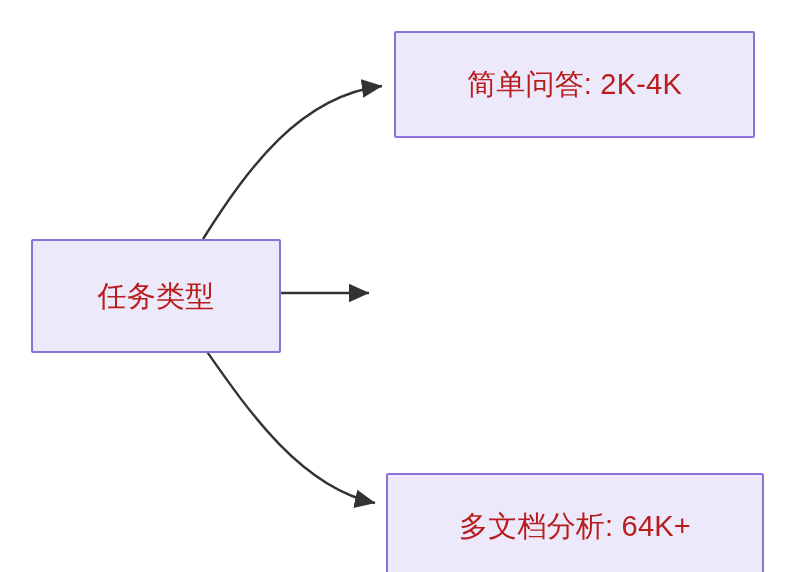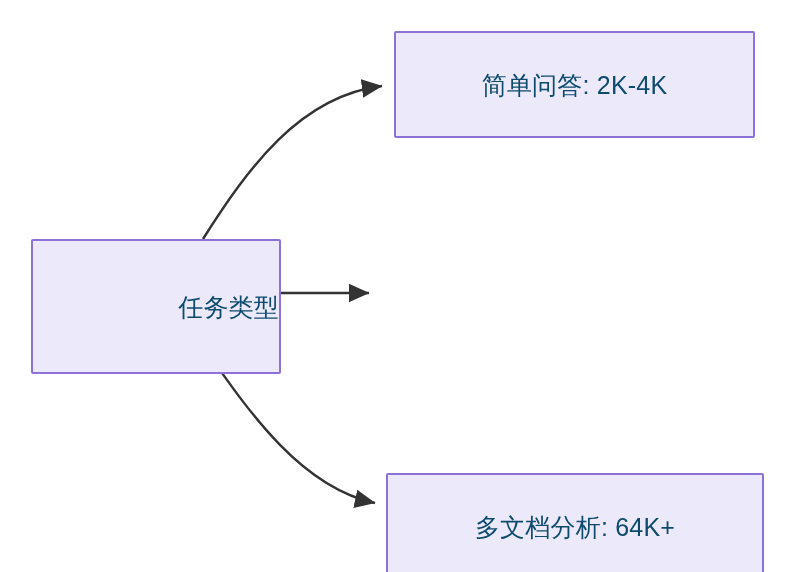--- a/index.html
+++ b/index.html
@@ -24,35 +24,34 @@
   }
   .node {
     position: absolute;
     box-sizing: border-box;
     background: #ece9fb;
     border: 2px solid #8c72d8;
     border-radius: 2px;
     display: flex;
     align-items: center;
     justify-content: center;
-    color: #0c4a6e;
-    font-size: 25px;
+    color: #b91c1c;
+    font-size: 29px;
     line-height: 1.2;
     letter-spacing: 0.2px;
     white-space: nowrap;
   }
   .node-label {
     display: block;
   }
   #node-root {
     left: 31px;
     top: 239px;
     width: 250px;
-    height: 135px;
-    justify-content: flex-end;
+    height: 114px;
   }
   #node-simple-qa {
     left: 394px;
     top: 31px;
     width: 361px;
     height: 107px;
   }
   #node-doc-summary {
     left: 380px;
     top: 241px;

